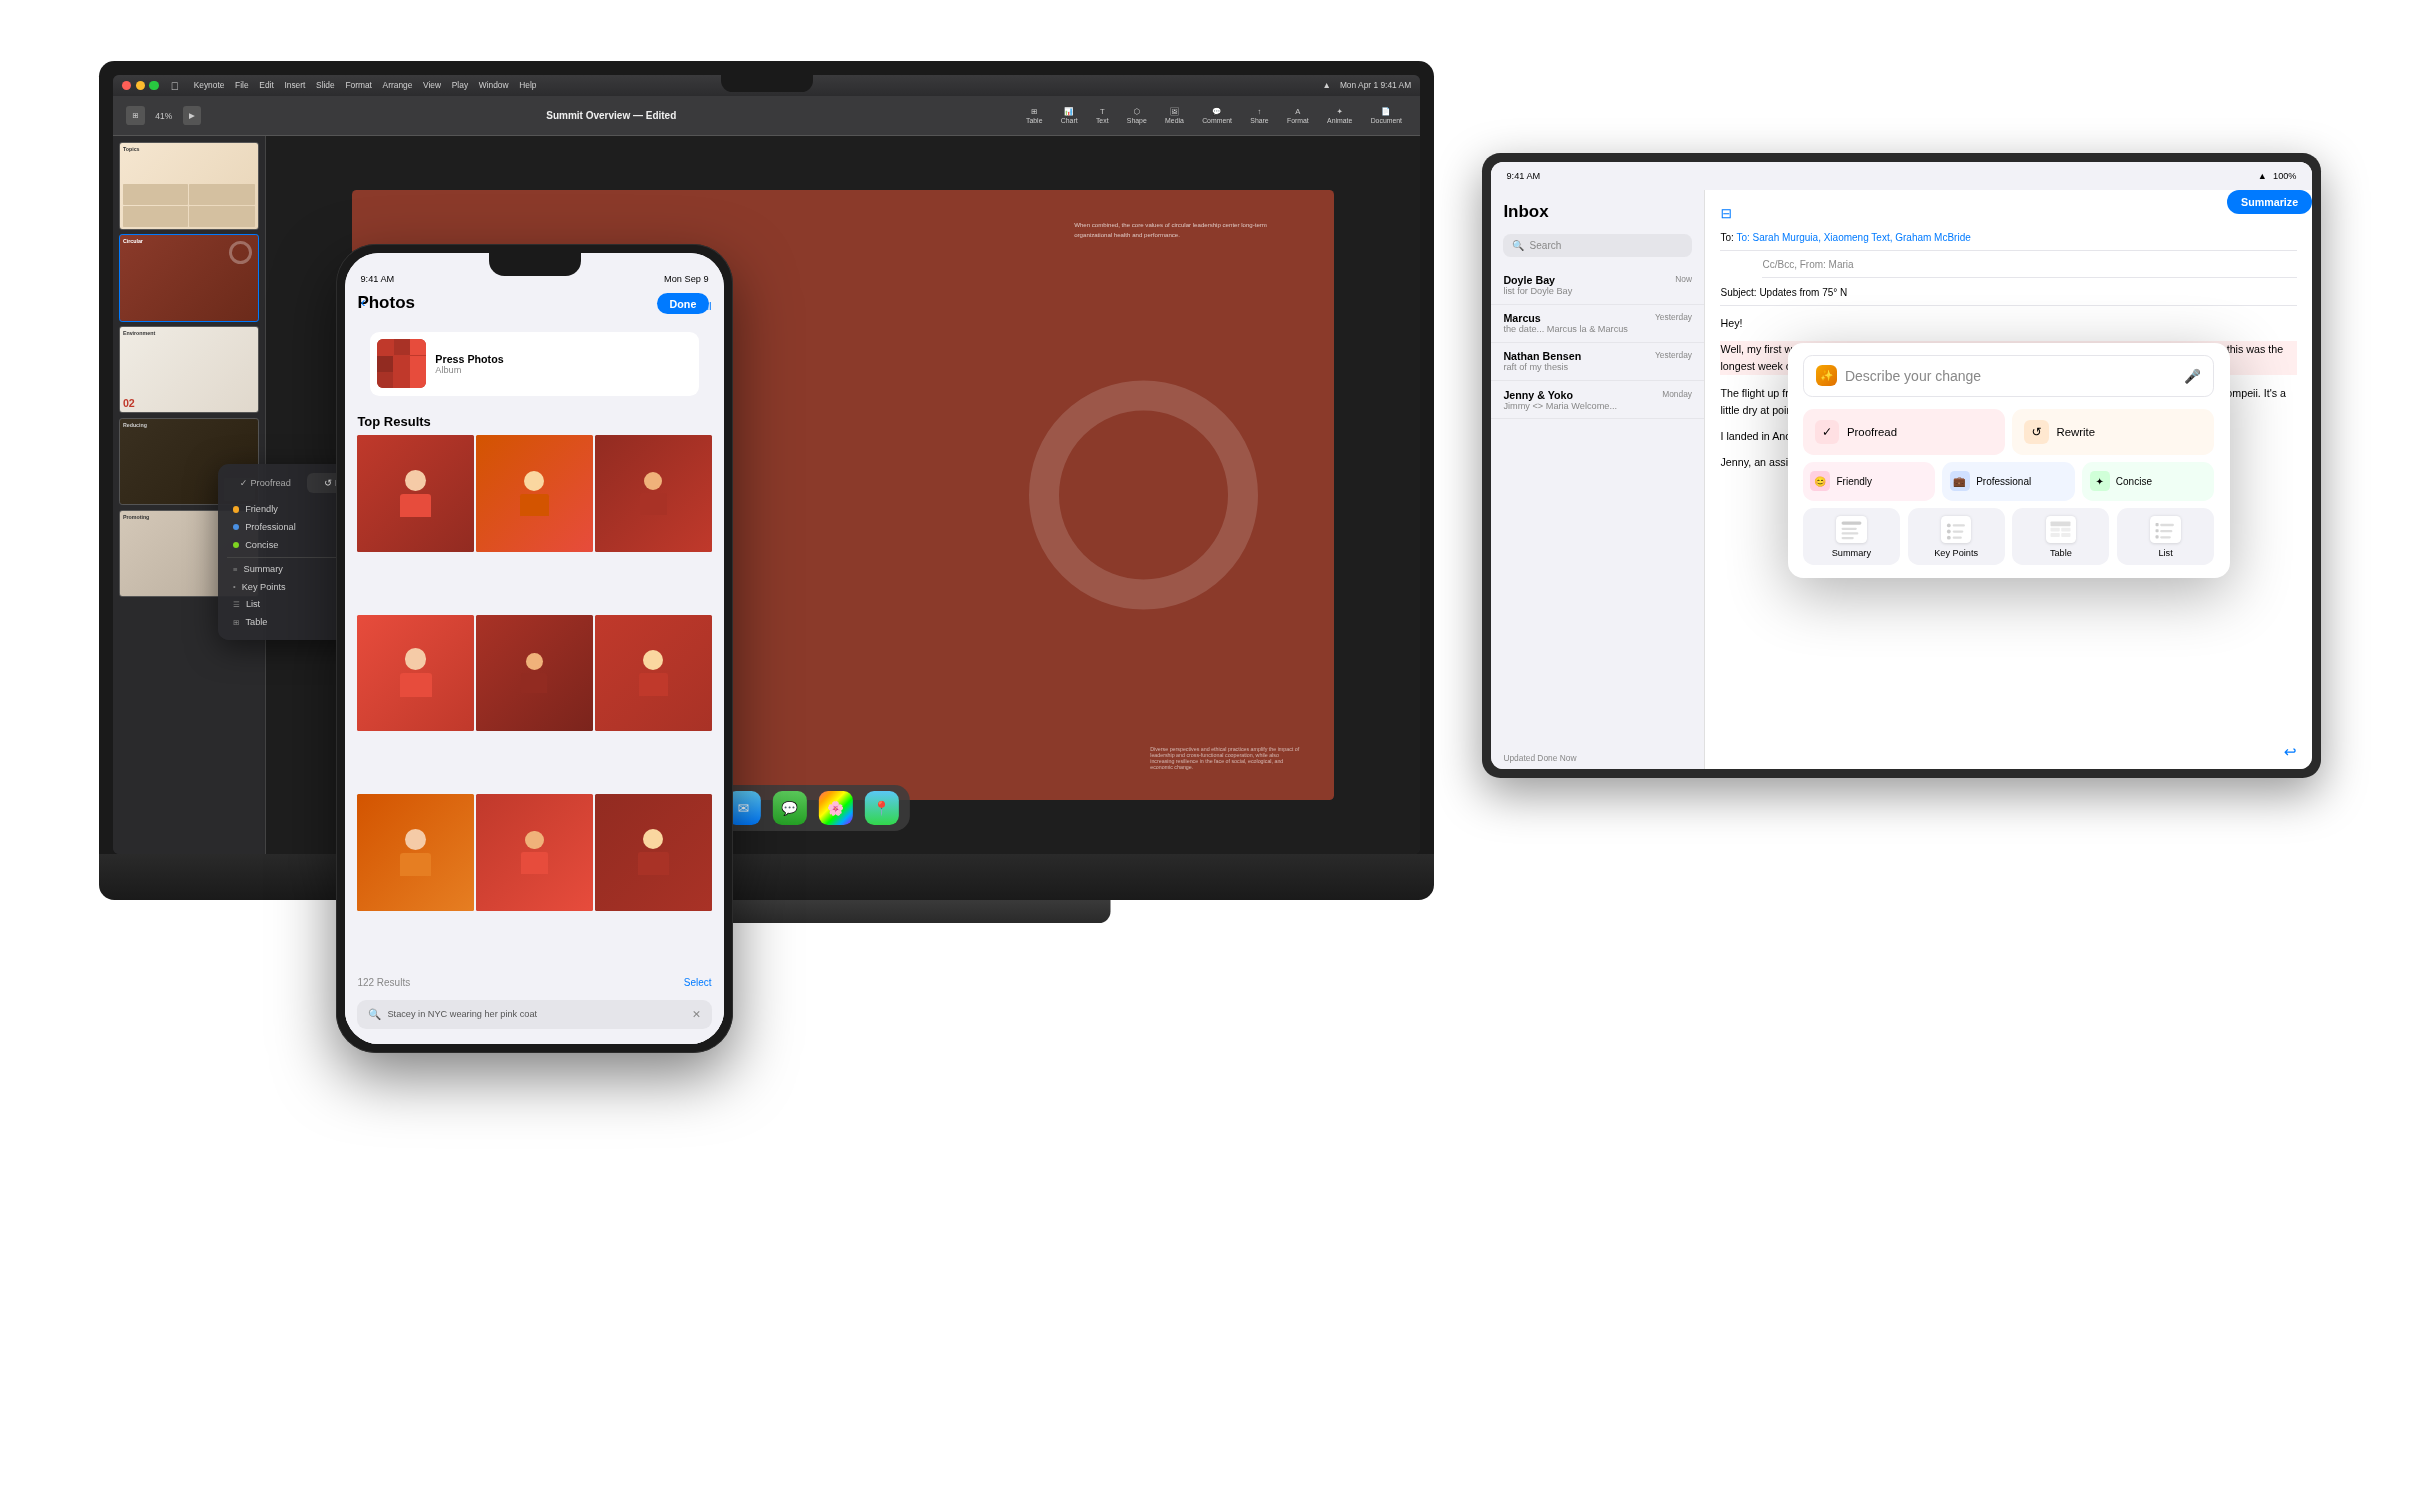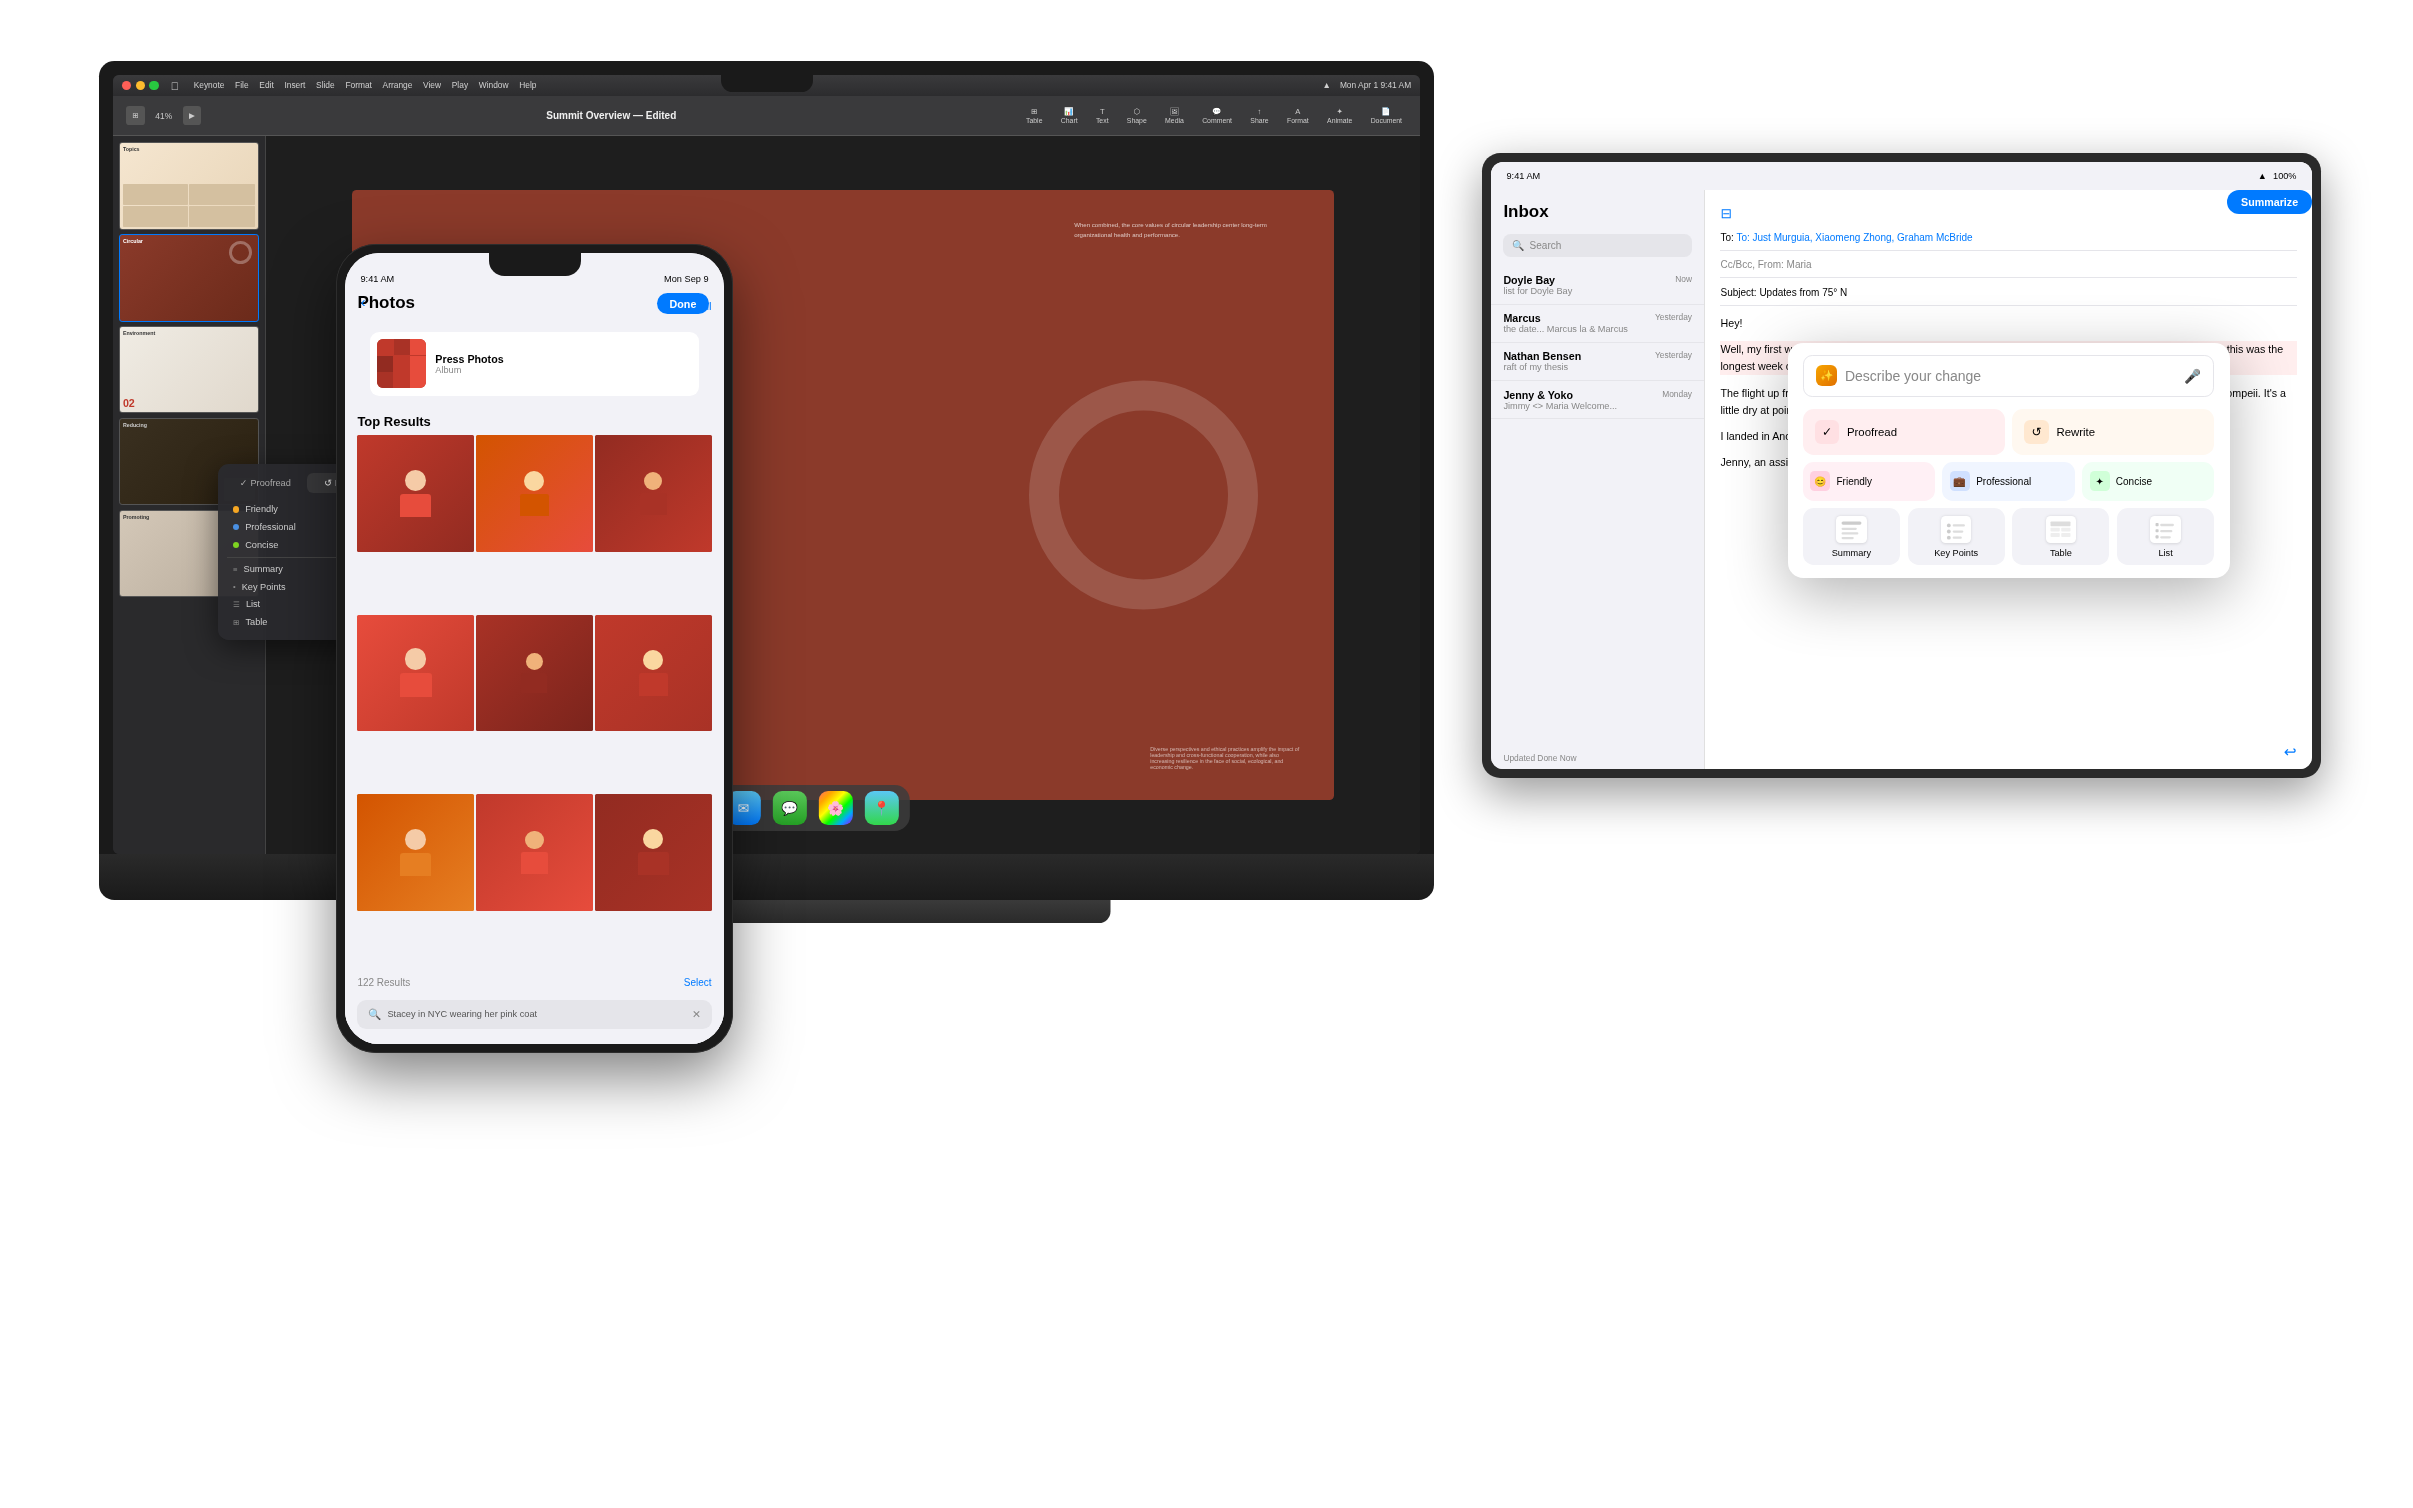--- a/index.html
+++ b/index.html
@@ -1122,23 +1122,23 @@
 
           <div class="mail-compose-area">
             <div style="display:flex;align-items:center;justify-content:space-between;margin-bottom:9.2px;flex-shrink:0;">
               <div style="display:flex;gap:9.2px;">
                 <span style="color:#007aff;font-size:13.7px;">⊟</span>
               </div>
               <div class="summarize-btn">Summarize</div>
             </div>
 
             <div style="border-bottom:0.8px solid #e5e5ea;padding-bottom:6.1px;margin-bottom:6.1px;flex-shrink:0;">
-              <span style="font-size:10px;color:#000;">To: <span style="color:#007aff;">To: Just Murguia, Xiaomeng Zhong, Graham McBride</span></span>
-            </div>
-            <div style="border-bottom:0.8px solid #e5e5ea;padding-bottom:6.1px;margin-bottom:6.1px;flex-shrink:0;">
+              <span style="font-size:10px;color:#000;">To: <span style="color:#007aff;">To: Sarah Murguia, Xiaomeng Text, Graham McBride</span></span>
+            </div>
+            <div style="border-bottom:0.8px solid #e5e5ea;padding-bottom:6.1px;margin-bottom:6.1px;flex-shrink:0;margin-left:42px;">
               <span style="font-size:10px;color:#888;">Cc/Bcc, From: Maria</span>
             </div>
             <div style="border-bottom:0.8px solid #e5e5ea;padding-bottom:6.1px;margin-bottom:9.2px;flex-shrink:0;">
               <span style="font-size:10px;color:#000;">Subject: Updates from 75° N</span>
             </div>
 
             <div class="compose-body">
               <div class="compose-body-text">Hey!</div>
               <div class="compose-body-text highlighted-text">Well, my first week in Anchorage is in the books. It's a huge change of pace, but I feel so lucky to have la... this was the longest week of my life, in...</div>
               <div class="compose-body-text">The flight up from... of the flight reading. I've been on a his... tty solid book about the eruption of Ve... and Pompeii. It's a little dry at points... d: tephra, which is what we call most... rupt s. Let me know if you find a way t...</div>

